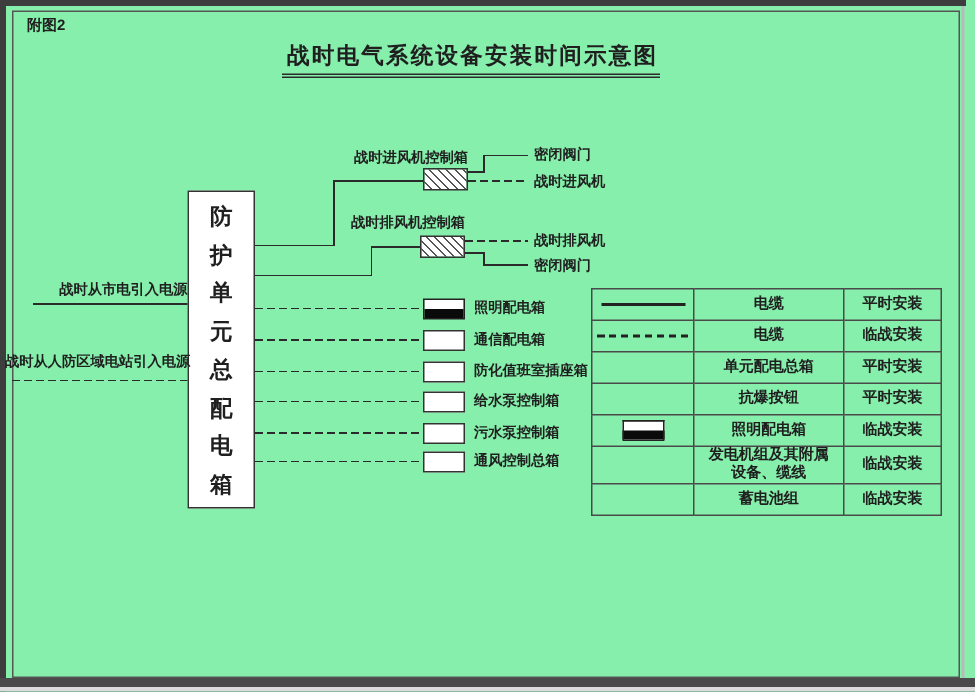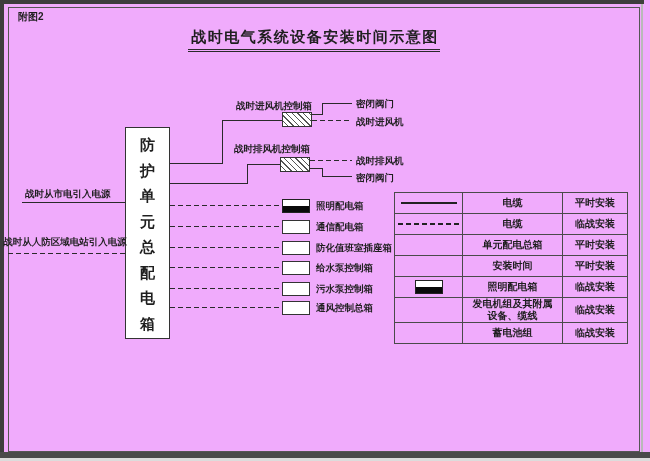--- a/index.html
+++ b/index.html
@@ -1,16 +1,16 @@
 <!DOCTYPE html>
 <html><head>
 <meta charset="utf-8">
 <style>
   html,body{margin:0;padding:0;background:#888;}
-  #stage{position:relative;width:650px;height:461px;background:#f0abfc;overflow:hidden;
+  #stage{position:relative;width:650px;height:461px;background:#86efac;overflow:hidden;
          font-family:"Liberation Sans","DejaVu Sans",sans-serif;color:#1f1f1f;font-weight:700;}
   .abs{position:absolute;}
   
   .scan-top{left:0;top:0;width:644px;height:4px;background:#3d3d3d;}
   .scan-left{left:0;top:0;width:4px;height:461px;background:#3d3d3d;}
   .scan-bottom{left:0;top:452px;width:650px;height:6px;background:#4a4a4a;}
   .scan-bottom-light{left:0;top:458px;width:650px;height:3px;background:#dcdcdc;}
   .page-edge{left:641px;top:4px;width:2px;height:448px;background:#b9b9b9;}
   
   .frame{left:8px;top:7px;width:632px;height:445px;border:1px solid #555;box-sizing:border-box;}
@@ -78,21 +78,21 @@
       <path d="M170 267.5 H282"></path>
       <path d="M170 288.5 H282"></path>
       <path d="M170 307.5 H282"></path>
     </g>
   </svg>
 
   <div class="abs main-box">
     <div class="vtext">防护单元总配电箱</div>
   </div>
 
-  <div class="abs lbl" style="left:25px;top:188px;width:100px;text-align:left;">战时从市电引入电源</div>
+  <div class="abs lbl" style="left:25px;top:188px;width:100px;text-align:right;">战时从市电引入电源</div>
   <div class="abs lbl" style="left:3px;top:236px;width:124px;text-align:center;">战时从人防区域电站引入电源</div>
 
   <div class="abs lbl" style="left:236px;top:100px;">战时进风机控制箱</div>
   <div class="abs sym-hatch" style="left:282px;top:112px;"></div>
   <div class="abs lbl" style="left:356px;top:98px;">密闭阀门</div>
   <div class="abs lbl" style="left:356px;top:116px;">战时进风机</div>
 
   <div class="abs lbl" style="left:234px;top:143px;">战时排风机控制箱</div>
   <div class="abs sym-hatch" style="left:280px;top:157px;"></div>
   <div class="abs lbl" style="left:356px;top:155px;">战时排风机</div>
@@ -133,21 +133,21 @@
       <td>电缆</td>
       <td>临战安装</td>
     </tr>
     <tr>
       <td></td>
       <td>单元配电总箱</td>
       <td>平时安装</td>
     </tr>
     <tr>
       <td></td>
-      <td>安装时间</td>
+      <td>抗爆按钮</td>
       <td>平时安装</td>
     </tr>
     <tr>
       <td><div class="sym-light" style="margin:0 auto;"></div></td>
       <td>照明配电箱</td>
       <td>临战安装</td>
     </tr>
     <tr>
       <td class="tall"></td>
       <td class="align-left">发电机组及其附属

